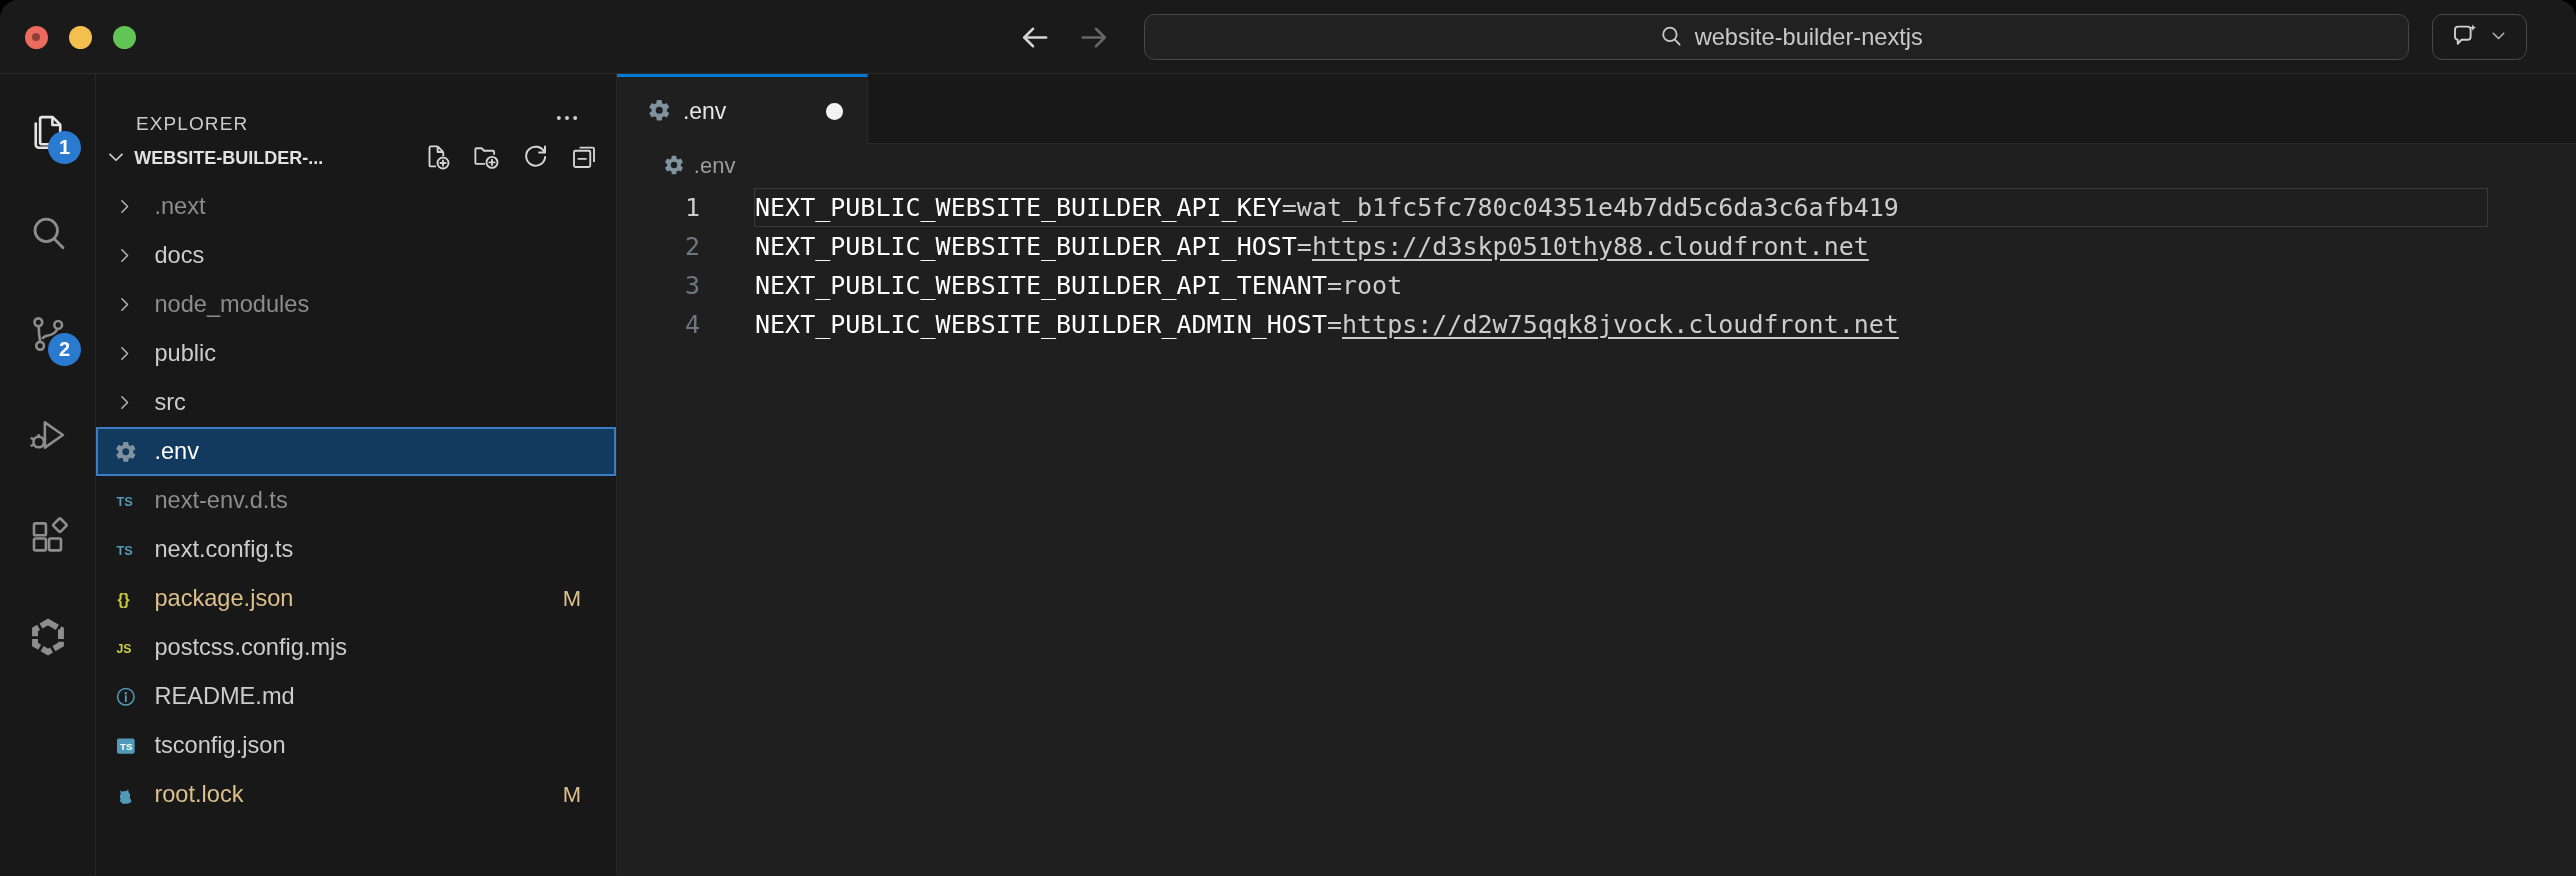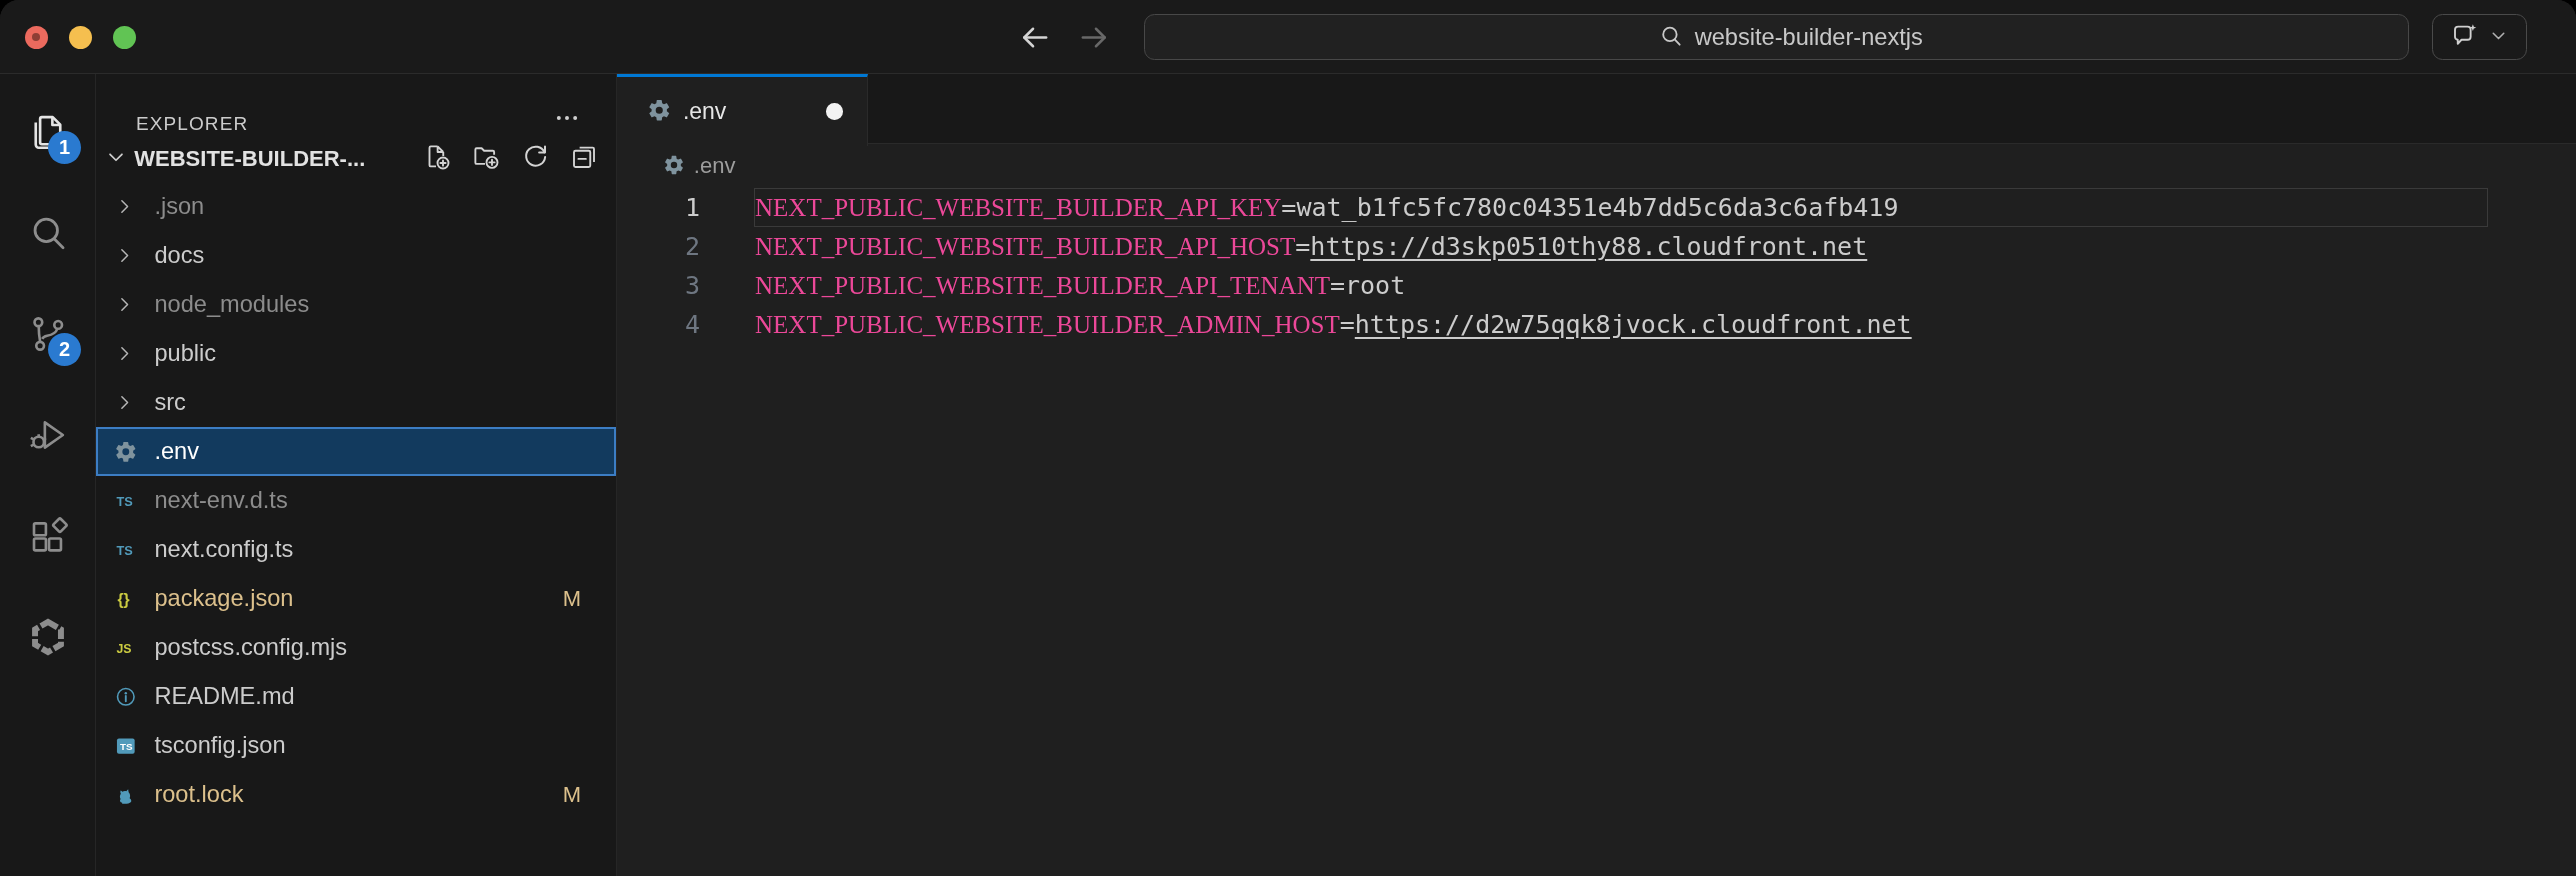--- a/index.html
+++ b/index.html
@@ -39,21 +39,21 @@
     font-size:20px;font-weight:bold;display:flex;align-items:center;justify-content:center;}
 
   
   .sidebar{width:521px;background:#181818;border-right:1.8px solid #262626;flex-shrink:0;display:flex;flex-direction:column;overflow:hidden;}
   .sb-header{height:61px;display:flex;align-items:flex-end;padding:0 35px 0 40px;flex-shrink:0;}
   .sb-title{font-size:19px;letter-spacing:1.1px;color:#cccccc;}
   .sb-more{margin-left:auto;color:#cfcfcf;}
   .sb-more svg{width:28px;height:28px;}
   .section-row{height:47px;display:flex;align-items:center;padding:0 17.5px 0 7px;flex-shrink:0;}
   .section-row .chev svg{width:26px;height:26px;color:#cccccc;}
-  .section-label{font-size:22px;font-weight:bold;color:#e2e2e2;margin-left:5.3px;white-space:nowrap;}
+  .section-label{font-size:18px;font-weight:bold;color:#e2e2e2;margin-left:5.3px;white-space:nowrap;}
   .section-actions{margin-left:auto;display:flex;gap:19px;color:#d4d4d4;}
   .section-actions .icn svg{width:30px;height:30px;}
 
   .tree{flex:1;}
   .row{height:49px;display:flex;align-items:center;padding:0 35px 0 17.5px;position:relative;cursor:pointer;}
   .row .tw{width:33px;display:flex;justify-content:flex-start;flex-shrink:0;}
   .row .tw svg{width:23.6px;height:23.6px;}
   .row .chevf svg{width:21px;height:21px;color:#b6b6b6;}
   .lbl{font-size:23.6px;color:#cccccc;margin-left:7.9px;white-space:nowrap;}
   .lbl.dim{color:#8c8c8c;}
@@ -73,21 +73,21 @@
   .tab-dot{margin-left:auto;width:16.6px;height:16.6px;border-radius:50%;background:#f2f2f2;}
   .breadcrumb{height:44px;display:flex;align-items:center;padding-left:46px;flex-shrink:0;}
   .breadcrumb .icn svg{width:22px;height:22px;}
   .bc-label{font-size:22px;color:#9d9d9d;margin-left:8.8px;}
 
   .code{position:relative;font-family:"DejaVu Sans Mono","Liberation Mono",monospace;font-size:25px;flex:1;}
   .cl{display:flex;height:39px;line-height:39px;position:relative;white-space:pre;}
   .cl .num{width:83px;text-align:right;color:#6e7681;flex-shrink:0;}
   .cl.cur .num{color:#cccccc;}
   .cl .ltxt{margin-left:55px;}
-  .k{color:#ec4899;font-family:Liberation Serif, serif;}
+  .k{color:#ffffff;}
   .v{color:#cccccc;}
   .lnk{text-decoration:underline;text-underline-offset:4.4px;}
   .cl.cur::before{content:"";position:absolute;left:137px;right:88px;top:0;bottom:0;border:1.8px solid #3a3a3a;pointer-events:none;}
 </style>
 </head>
 <body>
 
 <div class="window">
 
   <div class="titlebar">
@@ -221,21 +221,21 @@
               </svg></span>
           </span>
       </div>
       <div class="tree" id="tree">
           <div class="row ">
             <span class="tw chevf">
               <svg viewBox="0 0 24 24" fill="none" stroke="currentColor" stroke-width="1.7" stroke-linecap="round" stroke-linejoin="round">
                 <path d="M9 5.5l6.5 6.5L9 18.5"></path>
               </svg>
             </span>
-            <span class="lbl dim">.json</span>
+            <span class="lbl dim">.next</span>
           </div>
           <div class="row ">
             <span class="tw chevf">
               <svg viewBox="0 0 24 24" fill="none" stroke="currentColor" stroke-width="1.7" stroke-linecap="round" stroke-linejoin="round">
                 <path d="M9 5.5l6.5 6.5L9 18.5"></path>
               </svg>
             </span>
             <span class="lbl ">docs</span>
           </div>
           <div class="row ">

